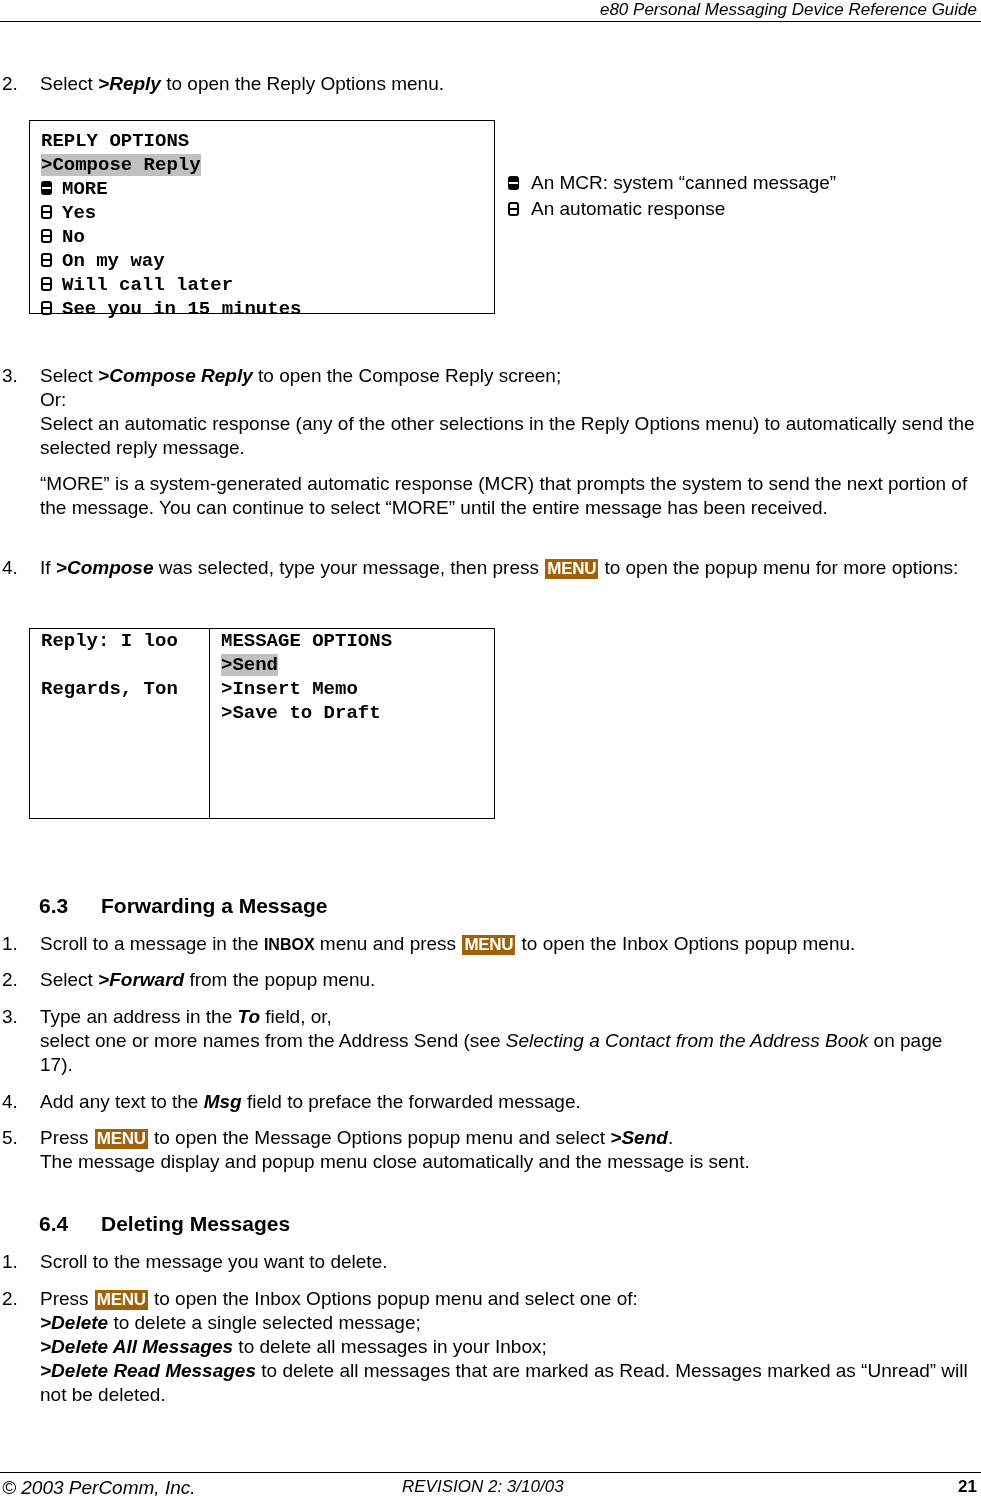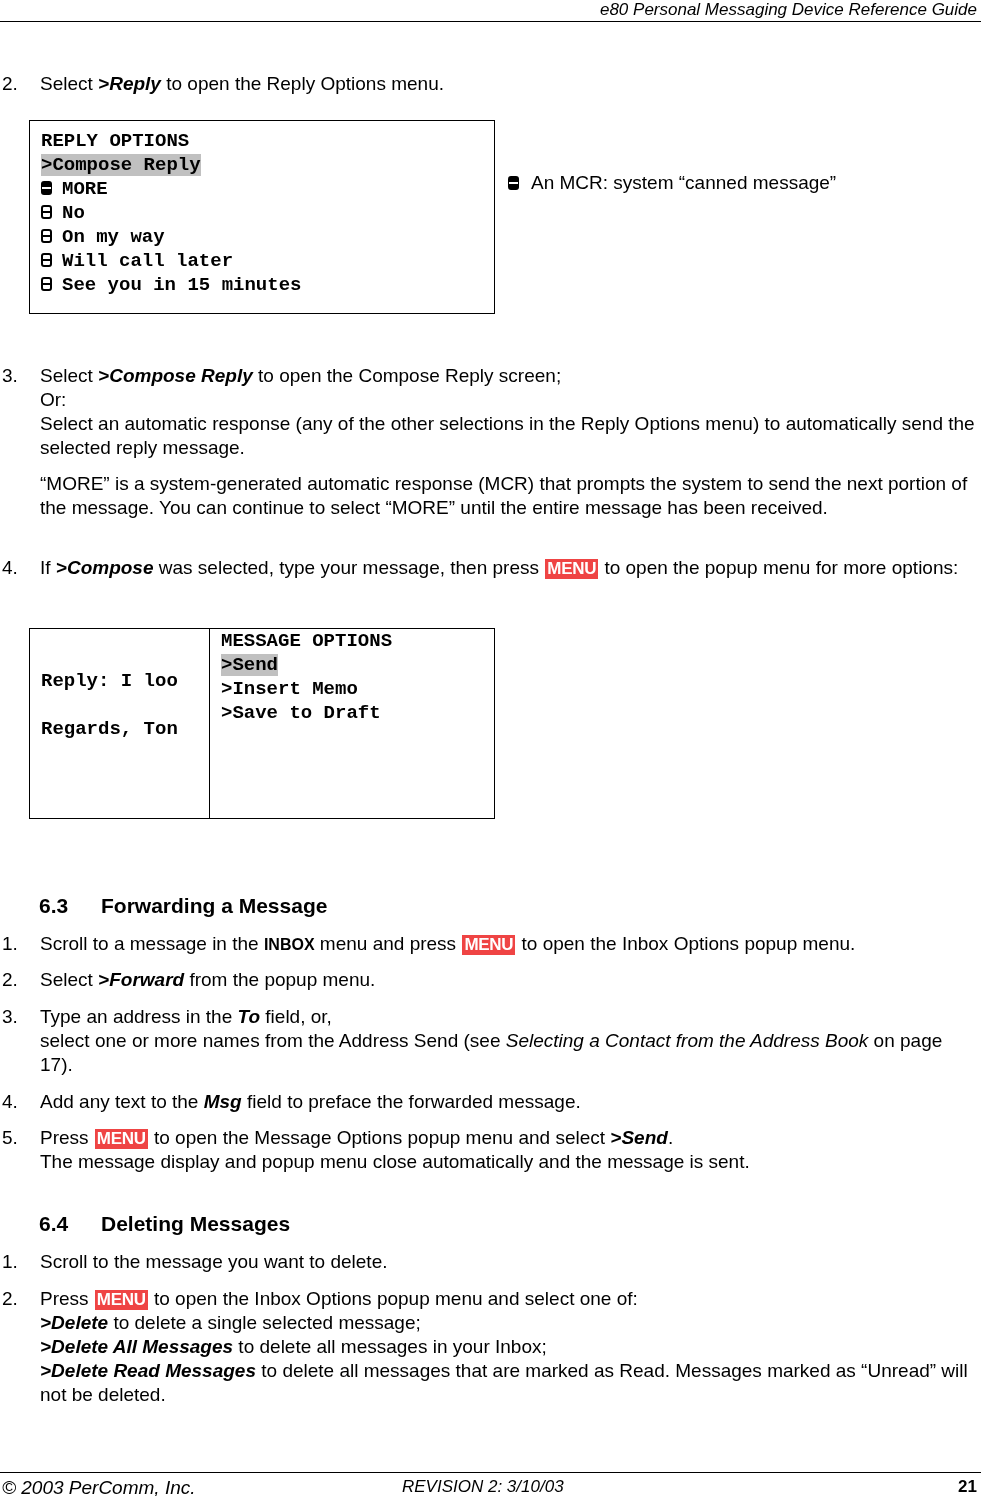--- a/index.html
+++ b/index.html
@@ -10,21 +10,21 @@
   .header-rule { left:0; top:21px; width:981px; height:0; border-top:1.5px solid #000; }
   .footer-rule { left:0; top:1472px; width:981px; height:0; border-top:1.5px solid #000; }
   .footer-left { left:2px; top:1477px; font-style:italic; font-size:19px; }
   .footer-mid { left:402px; top:1477px; font-style:italic; font-size:17px; }
   .footer-right { right:4px; top:1477px; font-weight:bold; font-size:17px; }
   .step { position:absolute; left:0; width:975px; line-height:24px; }
   .step .num { position:absolute; left:2px; top:0; }
   .step .body { margin-left:40px; }
   .bi { font-weight:bold; font-style:italic; }
   .it { font-style:italic; }
-  .menu-key { display:inline-block; background:#ef4444; color:#fff; font-weight:bold;
+  .menu-key { display:inline-block; background:#a16207; color:#fff; font-weight:bold;
               font-size:17px; line-height:20px; padding:0 2px; margin:0 1px; letter-spacing:-0.3px; }
   .inbox-key { font-weight:bold; font-size:16px; }
   .screen { position:absolute; border:1.5px solid #000; box-sizing:border-box;
             font-family:"Liberation Mono", monospace; font-weight:bold; font-size:19px; line-height:24px; }
   .screen .line { white-space:pre; padding-left:11px; height:24px; }
   .hl { background:#c0c0c0; }
   .ico { display:inline-block; width:11px; height:14px; vertical-align:-1px; margin-right:10px; box-sizing:border-box; position:relative; }
   .ico-mcr { background:#000; border-radius:3px; }
   .ico-mcr::after { content:""; position:absolute; left:1px; right:1px; top:6px; height:2px; background:#fff; }
   .ico-auto { border:2px solid #000; border-radius:3px; }
@@ -43,47 +43,49 @@
 
 <div class="step" style="top:72px;">
   <span class="num">2.</span>
   <div class="body"><span>Select </span><span class="bi">&gt;Reply</span><span> to open the Reply Options menu.</span></div>
 </div>
 
 <div class="screen" style="left:29px; top:120px; width:466px; height:194px; padding-top:8px;">
   <div class="line">REPLY OPTIONS</div>
   <div class="line"><span class="hl">&gt;Compose Reply</span></div>
   <div class="line"><span class="ico ico-mcr"></span><span>MORE</span></div>
+  <div class="line"><span class="ico ico-auto"></span><span>Yes</span></div>
   <div class="line"><span class="ico ico-auto"></span><span>No</span></div>
   <div class="line"><span class="ico ico-auto"></span><span>On my way</span></div>
   <div class="line"><span class="ico ico-auto"></span><span>Will call later</span></div>
   <div class="line"><span class="ico ico-auto"></span><span>See you in 15 minutes</span></div>
 </div>
 
 <div class="legend" style="left:508px; top:170px;">
   <div><span class="ico ico-mcr"></span><span>An MCR: system “canned message”</span></div>
+  <div><span class="ico ico-auto"></span><span>An automatic response</span></div>
 </div>
 
 <div class="step" style="top:364px;">
   <span class="num">3.</span>
   <div class="body">
     <div><span>Select </span><span class="bi">&gt;Compose Reply</span><span> to open the Compose Reply screen;</span></div>
     <div>Or:</div>
     <div>Select an automatic response (any of the other selections in the Reply Options menu) to automatically send the selected reply message.</div>
     <div style="margin-top:12px;">“MORE” is a system-generated automatic response (MCR) that prompts the system to send the next portion of the message. You can continue to select “MORE” until the entire message has been received.</div>
   </div>
 </div>
 
 <div class="step" style="top:556px;">
   <span class="num">4.</span>
   <div class="body"><span>If </span><span class="bi">&gt;Compose</span><span> was selected, type your message, then press </span><span class="menu-key">MENU</span><span> to open the popup menu for more options:</span></div>
 </div>
 
 <div class="screen" style="left:29px; top:628px; width:466px; height:191px;">
-  <div style="position:absolute; left:0; top:0; width:180px;margin-top:40px;">
+  <div style="position:absolute; left:0; top:0; width:180px;">
     <div class="line">Reply: I loo</div>
     <div class="line"></div>
     <div class="line">Regards, Ton</div>
   </div>
   <div class="col-divider" style="left:179px;"></div>
   <div style="position:absolute; left:180px; top:0; right:0;">
     <div class="line">MESSAGE OPTIONS</div>
     <div class="line"><span class="hl">&gt;Send</span></div>
     <div class="line">&gt;Insert Memo</div>
     <div class="line">&gt;Save to Draft</div>

